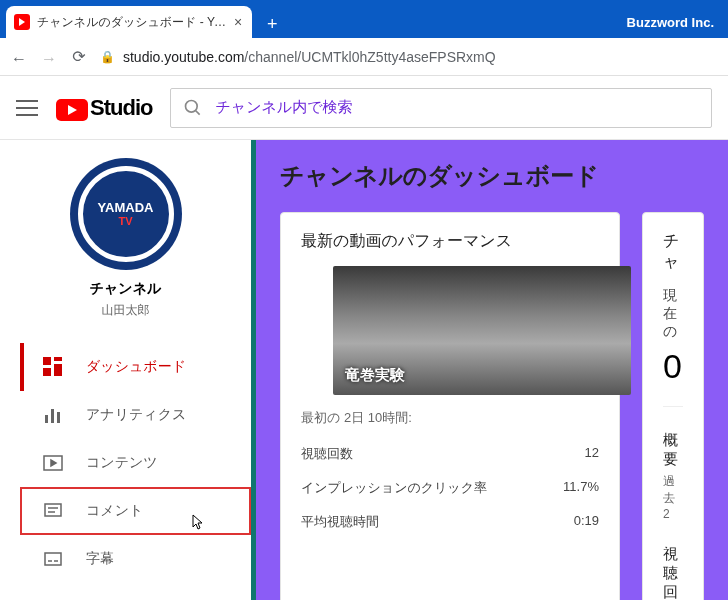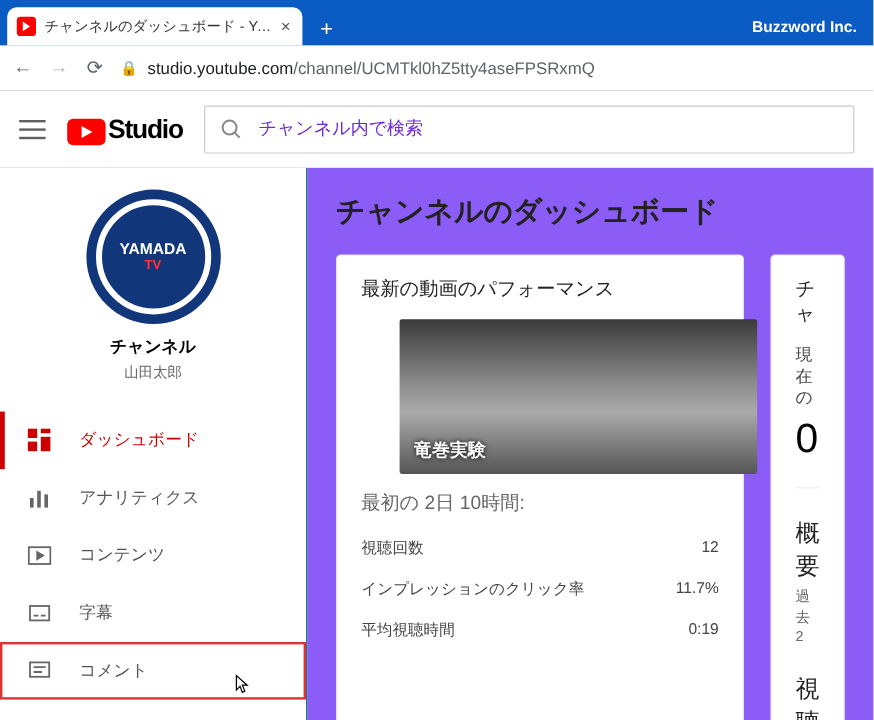--- a/index.html
+++ b/index.html
@@ -28,53 +28,53 @@
   .hamburger span { height: 2px; background: #606060; }
   .logo { display: flex; align-items: flex-end; gap: 2px; font-weight: 900; letter-spacing: -1px; font-size: 22px; }
   .logo .yt { width: 32px; height: 22px; background: #f00; border-radius: 5px; position: relative; }
   .logo .yt::after { content: ""; position: absolute; left: 12px; top: 6px; border-left: 9px solid #fff; border-top: 5px solid transparent; border-bottom: 5px solid transparent; }
   .logo-text { font-family: Arial, sans-serif; }
   .searchbox { flex: 1; max-width: 640px; height: 40px; border: 1px solid #ccc; border-radius: 2px; display: flex; align-items: center; padding: 0 12px; gap: 12px; color: #6d28d9; font-size: 15px; margin-left: auto; }
   .searchbox svg { width: 20px; height: 20px; }
 
   
   .appbody { display: flex; height: calc(600px - 38px - 38px - 64px); }
-  .sidebar { width: 256px; border-right: 1px solid #0f766e; padding-top: 18px; flex-shrink: 0; background: #fff; }
+  .sidebar { width: 256px; border-right: 5px solid #0f766e; padding-top: 18px; flex-shrink: 0; background: #fff; }
   .avatar-wrap { text-align: center; padding-bottom: 10px; }
   .avatar { width: 112px; height: 112px; border-radius: 50%; background: #12367a; margin: 0 auto 10px; position: relative; display:flex; align-items:center; justify-content:center; }
   .avatar::before { content:""; position:absolute; inset:8px; border:5px solid #fff; border-radius:50%; }
   .avatar .in { position: relative; text-align:center; font-size:13px; line-height:1.2; }
   .avatar .y { color:#fff; font-weight:bold; }
   .avatar .t { color:#f33; font-weight:bold; font-size:11px; display:block; }
   .ch-name { font-weight: bold; font-size: 14px; }
   .ch-sub { color: #666; font-size: 12px; margin-top: 4px; }
 
-  .navlist { margin-top: 14px; }
+  .navlist { margin-top: 14px; padding-left: 20px; }
   .navitem { display: flex; align-items: center; height: 48px; padding: 0 22px; gap: 22px; font-size: 14px; color: #555; position: relative; cursor: pointer; }
   .navitem.active { color: #c00; }
   .navitem.active::before { content:""; position:absolute; left:0; top:0; bottom:0; width:4px; background:#c00; }
   .navitem .icn { width: 22px; height: 22px; display:flex; align-items:center; justify-content:center; }
   .navitem.hl { outline: 2px solid #d33; outline-offset: -2px; }
   .cursor { position:absolute; right:46px; top:26px; }
 
   
   .maincol { flex: 1; background: #8b5cf6; padding: 20px 24px; overflow: hidden; }
   .page-title { font-size: 24px; color: #222; font-weight: 600; margin-bottom: 20px; }
   .cards { display: flex; gap: 22px; }
   .card { background: #fff; border: 1px solid #e3e3e3; border-radius: 4px; padding: 18px 20px; }
   .card.latest { width: 340px; flex-shrink: 0; }
   .card-title { font-size: 16px; color: #222; margin-bottom: 14px; }
   .thumb { width: 100%; height: 129px; background: linear-gradient(180deg, #3a3a3a 0%, #888 40%, #aaa 60%, #555 100%); border-radius: 2px; position: relative; color: #fff; margin-left: 32px; }
   .thumb-title { position: absolute; left: 12px; bottom: 10px; font-size: 15px; font-weight: bold; text-shadow: 0 0 4px #000; }
-  .period { color: #666; font-size: 16px; margin: 14px 0 10px; }
+  .period { color: #666; font-size: 13px; margin: 14px 0 10px; }
   .statrow { display: flex; justify-content: space-between; font-size: 13px; color: #444; padding: 8px 0; }
   .card.analytics { flex:1; }
   .card.analytics .lbl { font-size:14px; color:#444; }
   .card.analytics .big { font-size:34px; margin:6px 0 20px; }
-  .card.analytics .sec { font-size:20px; color:#222; margin-top:24px; }
+  .card.analytics .sec { font-size:15px; color:#222; margin-top:24px; }
   .card.analytics .sub { font-size:12px; color:#666; margin-top:4px; }
   .card.analytics hr { border:none; border-top:1px solid #eee; margin:14px 0; }
 </style>
 </head>
 <body>
 
 <div class="titlebar">
   <div class="tab">
     <span class="favicon"></span>
     <span class="tab-title">チャンネルのダッシュボード - YouTube</span>
@@ -151,42 +151,42 @@
       </div>
       <div class="navitem">
         <span class="icn">
             <svg width="20" height="20" viewBox="0 0 20 20" fill="none" stroke="#666" stroke-width="1.5">
               <rect x="1" y="3" width="18" height="14"></rect>
               <polygon points="8,7 8,13 13,10" fill="#666"></polygon>
             </svg>
           </span>
         <span>コンテンツ</span>
       </div>
+      <div class="navitem hl">
+        <span class="icn">
+            <svg width="20" height="20" viewBox="0 0 20 20" fill="none" stroke="#666" stroke-width="1.5">
+              <rect x="2" y="3" width="16" height="12"></rect>
+              <line x1="5" y1="7" x2="15" y2="7"></line>
+              <line x1="5" y1="11" x2="12" y2="11"></line>
+            </svg>
+          </span>
+        <span>コメント</span>
+        <svg class="cursor" width="18" height="20" viewBox="0 0 18 20">
+            <path d="M6 2 L6 14 L9 11 L11 16 L13 15 L11 10 L15 10 Z" fill="#fff" stroke="#000" stroke-width="1"></path>
+          </svg>
+      </div>
       <div class="navitem">
         <span class="icn">
             <svg width="20" height="20" viewBox="0 0 20 20" fill="none" stroke="#666" stroke-width="1.5">
               <rect x="2" y="4" width="16" height="12"></rect>
               <line x1="5" y1="12" x2="9" y2="12"></line>
               <line x1="11" y1="12" x2="15" y2="12"></line>
             </svg>
           </span>
         <span>字幕</span>
-      </div>
-      <div class="navitem hl">
-        <span class="icn">
-            <svg width="20" height="20" viewBox="0 0 20 20" fill="none" stroke="#666" stroke-width="1.5">
-              <rect x="2" y="3" width="16" height="12"></rect>
-              <line x1="5" y1="7" x2="15" y2="7"></line>
-              <line x1="5" y1="11" x2="12" y2="11"></line>
-            </svg>
-          </span>
-        <span>コメント</span>
-        <svg class="cursor" width="18" height="20" viewBox="0 0 18 20">
-            <path d="M6 2 L6 14 L9 11 L11 16 L13 15 L11 10 L15 10 Z" fill="#fff" stroke="#000" stroke-width="1"></path>
-          </svg>
       </div>
     </div>
   </div>
 
   <div class="maincol">
     <div class="page-title">チャンネルのダッシュボード</div>
     <div class="cards">
       <div class="card latest">
         <div class="card-title">最新の動画のパフォーマンス</div>
         <div class="thumb">

